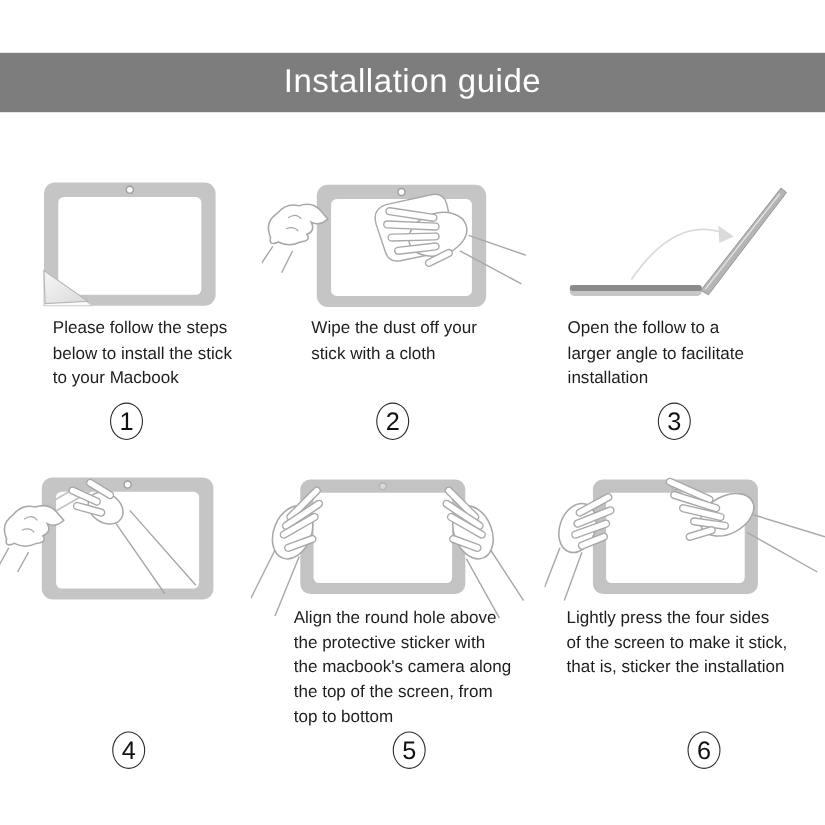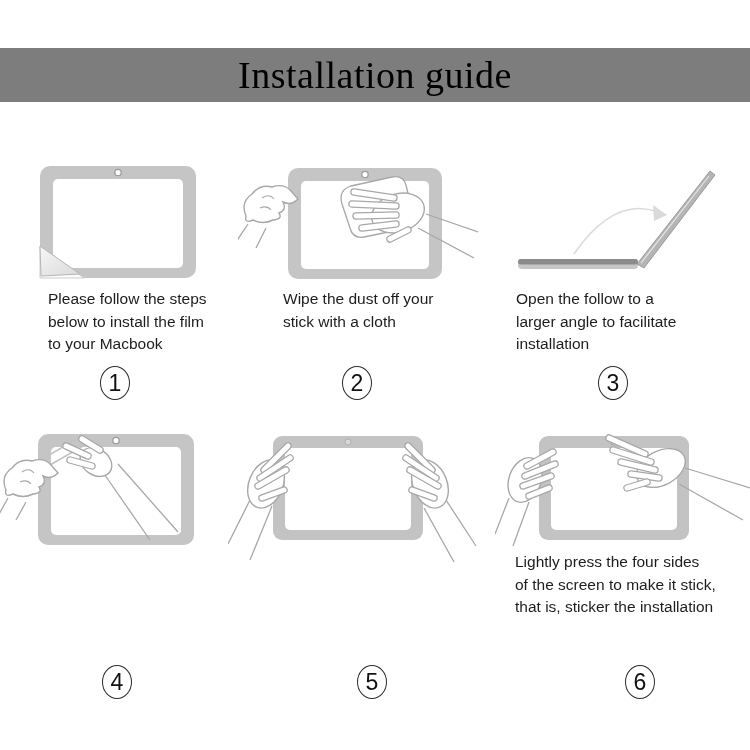--- a/index.html
+++ b/index.html
@@ -4,21 +4,21 @@
 <style>
   html,body { margin:0; padding:0; background:#ffffff; }
   .page {
     position:relative; width:750px; height:750px; background:#ffffff;
     font-family:"Liberation Sans", sans-serif; overflow:hidden;
   }
   .header {
     position:absolute; left:0; top:48px; width:750px; height:54px;
     background:#7d7d7d; display:flex; align-items:center; justify-content:center;
   }
-  .header-title { color:#000000; font-size:38px; letter-spacing:0.5px;font-family:Liberation Serif, serif; }
+  .header-title { color:#ffffff; font-size:30px; letter-spacing:0.5px; }
   .caption {
     position:absolute; font-size:15.5px; line-height:22.5px; color:#1d1d1d;
     white-space:pre-line;
   }
   .badge {
     position:absolute; width:30px; height:34px; box-sizing:border-box;
     border:1.7px solid #2b2b2b; border-radius:50%;
     display:flex; align-items:center; justify-content:center;
     font-size:23px; color:#111111;
   }
@@ -148,27 +148,32 @@
       <path class="finger-in" d="M156,40 L118,28"></path>
     <path class="finger-out" d="M160,48 L126,40"></path>
       <path class="finger-in" d="M160,48 L126,40"></path>
     <path class="finger-out" d="M164,56 L136,52"></path>
       <path class="finger-in" d="M164,56 L136,52"></path>
     <path class="finger-out" d="M152,60 L132,66"></path>
       <path class="finger-in" d="M152,60 L132,66"></path>
   </svg>
 
   <div class="caption" style="left:48px;top:288px">Please follow the steps
-below to install the film
+below to install the stick
 to your Macbook</div>
   <div class="caption" style="left:283px;top:288px">Wipe the dust off your
 stick with a cloth</div>
   <div class="caption" style="left:516px;top:288px">Open the follow to a
 larger angle to facilitate
 installation</div>
+  <div class="caption" style="left:267px;top:551px">Align the round hole above
+the protective sticker with
+the macbook's camera along
+the top of the screen, from
+top to bottom</div>
   <div class="caption" style="left:515px;top:551px">Lightly press the four sides
 of the screen to make it stick,
 that is, sticker the installation</div>
 
   <div class="badge" style="left:100px;top:366px">1</div>
   <div class="badge" style="left:342px;top:366px">2</div>
   <div class="badge" style="left:598px;top:366px">3</div>
   <div class="badge" style="left:102px;top:665px">4</div>
   <div class="badge" style="left:357px;top:665px">5</div>
   <div class="badge" style="left:625px;top:665px">6</div>

